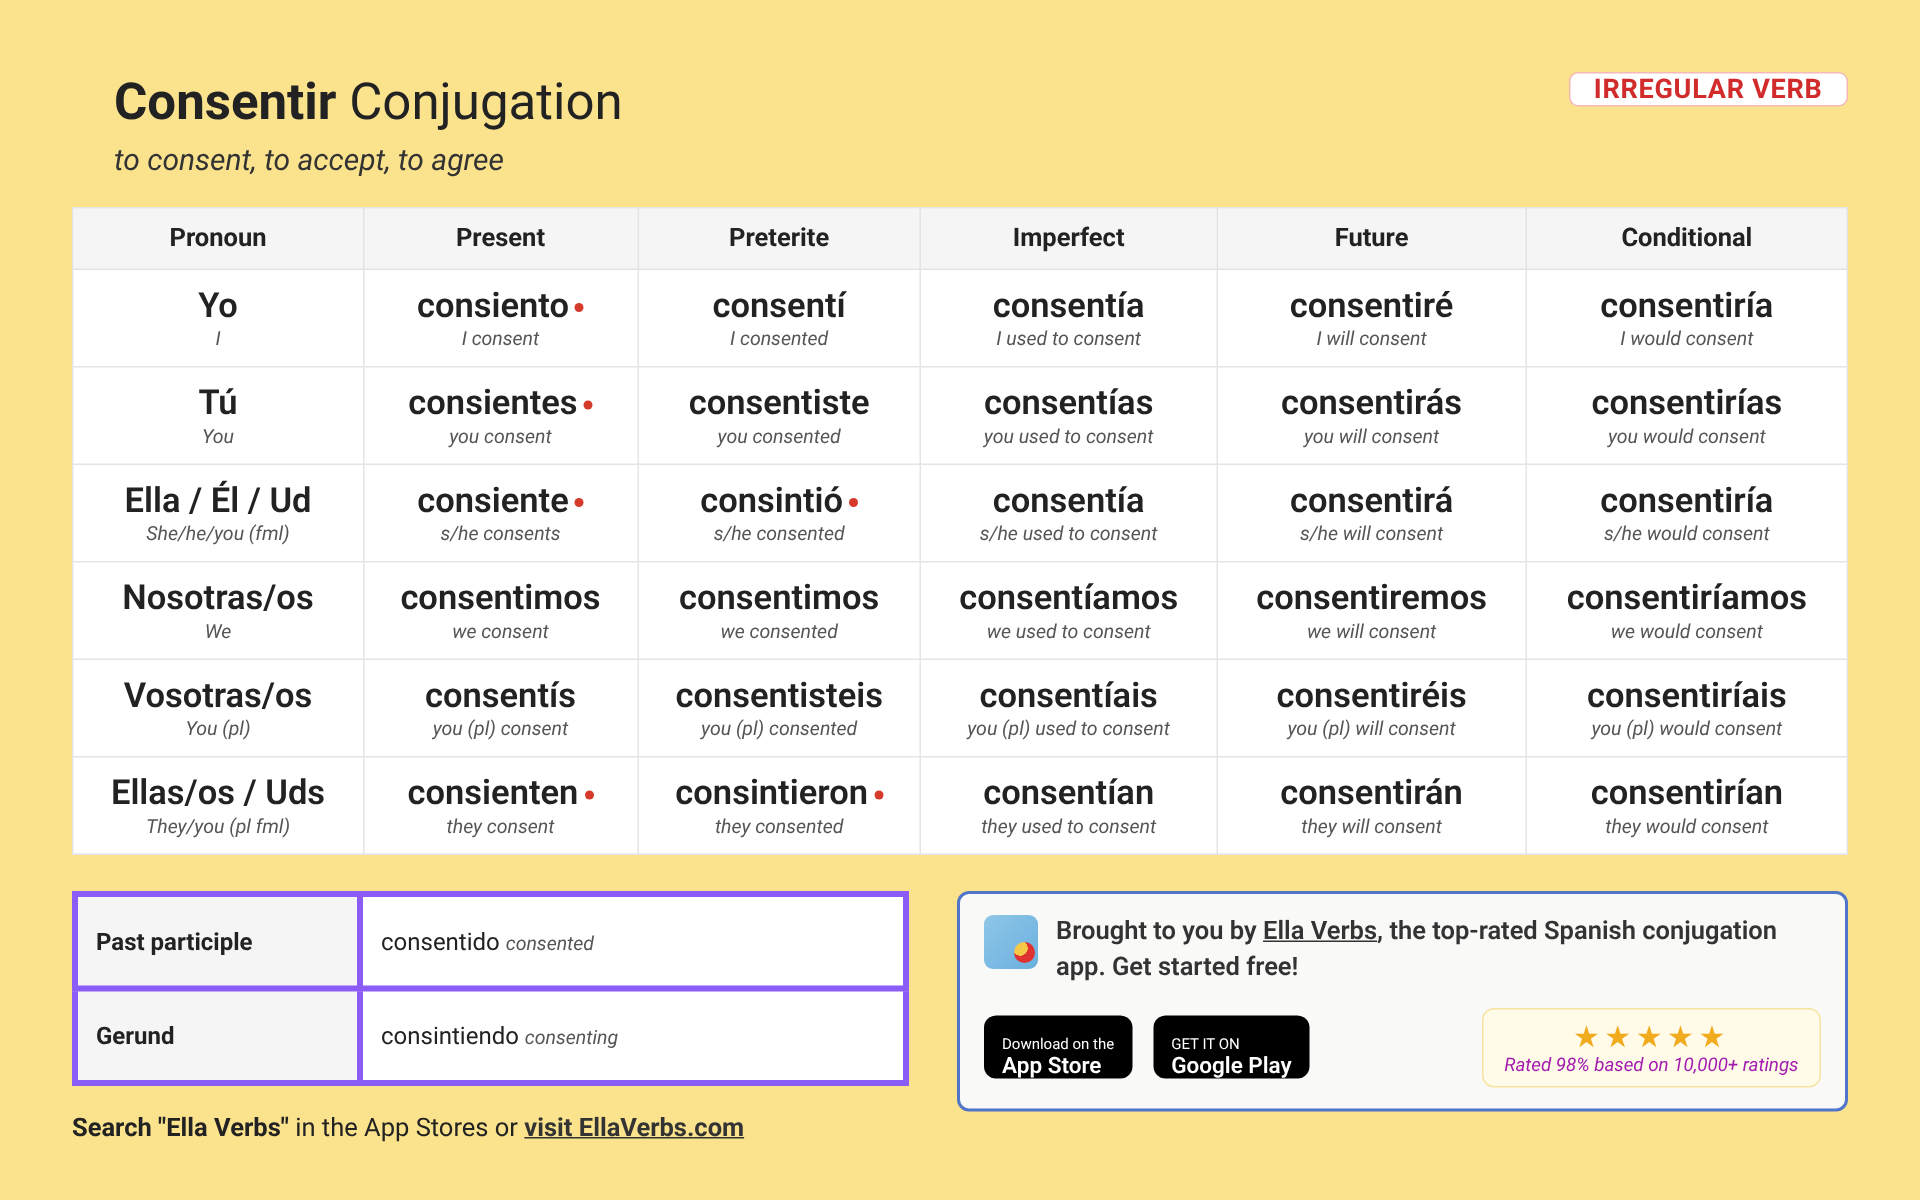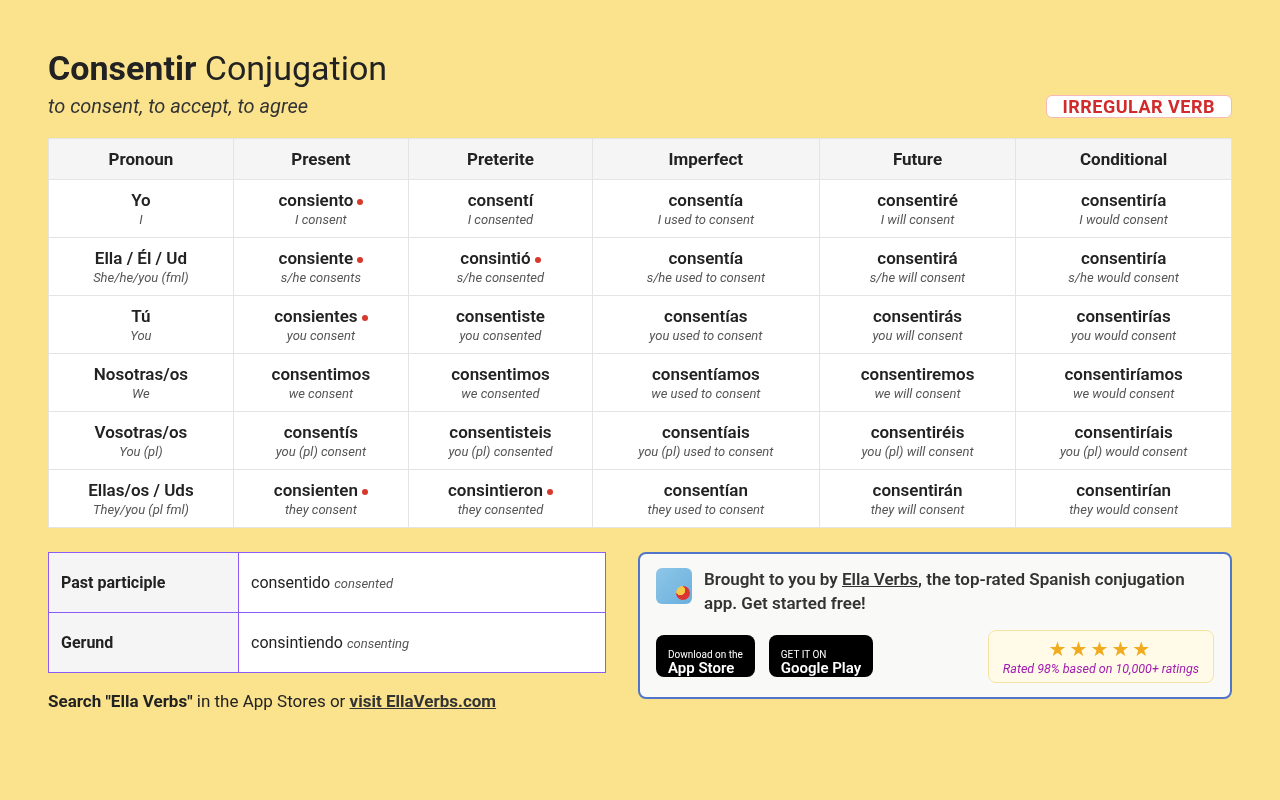--- a/index.html
+++ b/index.html
@@ -7,21 +7,22 @@
     background: #fbe38e;
     font-family: -apple-system, BlinkMacSystemFont, "Segoe UI", Roboto, sans-serif;
     width: 1280px;
     height: 800px;
     padding: 48px 48px 30px 48px;
     color: #222;
   }
   .header-row {
     display: flex;
     justify-content: space-between;
-    align-items: flex-end;
+    align-items: flex-start;
+    margin-left: 28px;
   }
   .title { font-size: 34px; font-weight: 400; }
   .title .verb { font-weight: 700; }
   .subtitle { font-style: italic; font-size: 20px; margin-top: 6px; color: #333; }
   .irregular-badge {
     background: #fff;
     border: 1px solid #f5b9b9;
     color: #d12b2b;
     font-weight: 700;
     padding: 0 16px;
@@ -40,21 +41,21 @@
     border: 1px solid #e4e4e4;
     padding: 10px 12px;
     text-align: center;
     vertical-align: top;
   }
   table.conj th {
     background: #f5f5f5;
     font-weight: 700;
     font-size: 17px;
   }
-  .main-text { font-weight: 600; font-size: 17px; }
+  .main-text { font-weight: 600; font-size: 23px; }
   .sub-text { font-style: italic; font-size: 13px; color: #555; margin-top: 2px; }
   .red-dot {
     display: inline-block;
     width: 6px; height: 6px;
     background: #d63a2b;
     border-radius: 50%;
     margin-left: 4px;
     vertical-align: middle;
   }
   .bottom-row {
@@ -64,21 +65,21 @@
     align-items: flex-start;
   }
   .left-bottom { flex: 1; }
   table.participles {
     width: 100%;
     border-collapse: collapse;
     background: #fff;
     font-size: 16px;
   }
   table.participles td {
-    border: 1px solid #8b5cf6;
+    border: 4px solid #8b5cf6;
     padding: 20px 12px;
   }
   table.participles td.label-cell {
     background: #f5f5f5;
     font-weight: 700;
     width: 190px;
   }
   .participle-eng { font-style: italic; font-size: 13px; color: #555; }
   .search-note { margin-top: 18px; font-size: 17px; }
   .search-note .bold { font-weight: 700; }
@@ -183,20 +184,46 @@
           <div class="main-text">consentiré</div>
           <div class="sub-text">I will consent</div>
         </td>
         <td>
           <div class="main-text">consentiría</div>
           <div class="sub-text">I would consent</div>
         </td>
       </tr>
       <tr>
         <td>
+          <div class="main-text">Tú</div>
+          <div class="sub-text">You</div>
+        </td>
+        <td>
+          <div class="main-text">consientes<span class="red-dot"></span></div>
+          <div class="sub-text">you consent</div>
+        </td>
+        <td>
+          <div class="main-text">consentiste</div>
+          <div class="sub-text">you consented</div>
+        </td>
+        <td>
+          <div class="main-text">consentías</div>
+          <div class="sub-text">you used to consent</div>
+        </td>
+        <td>
+          <div class="main-text">consentirás</div>
+          <div class="sub-text">you will consent</div>
+        </td>
+        <td>
+          <div class="main-text">consentirías</div>
+          <div class="sub-text">you would consent</div>
+        </td>
+      </tr>
+      <tr>
+        <td>
           <div class="main-text">Ella / Él / Ud</div>
           <div class="sub-text">She/he/you (fml)</div>
         </td>
         <td>
           <div class="main-text">consiente<span class="red-dot"></span></div>
           <div class="sub-text">s/he consents</div>
         </td>
         <td>
           <div class="main-text">consintió<span class="red-dot"></span></div>
           <div class="sub-text">s/he consented</div>
@@ -205,46 +232,20 @@
           <div class="main-text">consentía</div>
           <div class="sub-text">s/he used to consent</div>
         </td>
         <td>
           <div class="main-text">consentirá</div>
           <div class="sub-text">s/he will consent</div>
         </td>
         <td>
           <div class="main-text">consentiría</div>
           <div class="sub-text">s/he would consent</div>
-        </td>
-      </tr>
-      <tr>
-        <td>
-          <div class="main-text">Tú</div>
-          <div class="sub-text">You</div>
-        </td>
-        <td>
-          <div class="main-text">consientes<span class="red-dot"></span></div>
-          <div class="sub-text">you consent</div>
-        </td>
-        <td>
-          <div class="main-text">consentiste</div>
-          <div class="sub-text">you consented</div>
-        </td>
-        <td>
-          <div class="main-text">consentías</div>
-          <div class="sub-text">you used to consent</div>
-        </td>
-        <td>
-          <div class="main-text">consentirás</div>
-          <div class="sub-text">you will consent</div>
-        </td>
-        <td>
-          <div class="main-text">consentirías</div>
-          <div class="sub-text">you would consent</div>
         </td>
       </tr>
       <tr>
         <td>
           <div class="main-text">Nosotras/os</div>
           <div class="sub-text">We</div>
         </td>
         <td>
           <div class="main-text">consentimos</div>
           <div class="sub-text">we consent</div>

